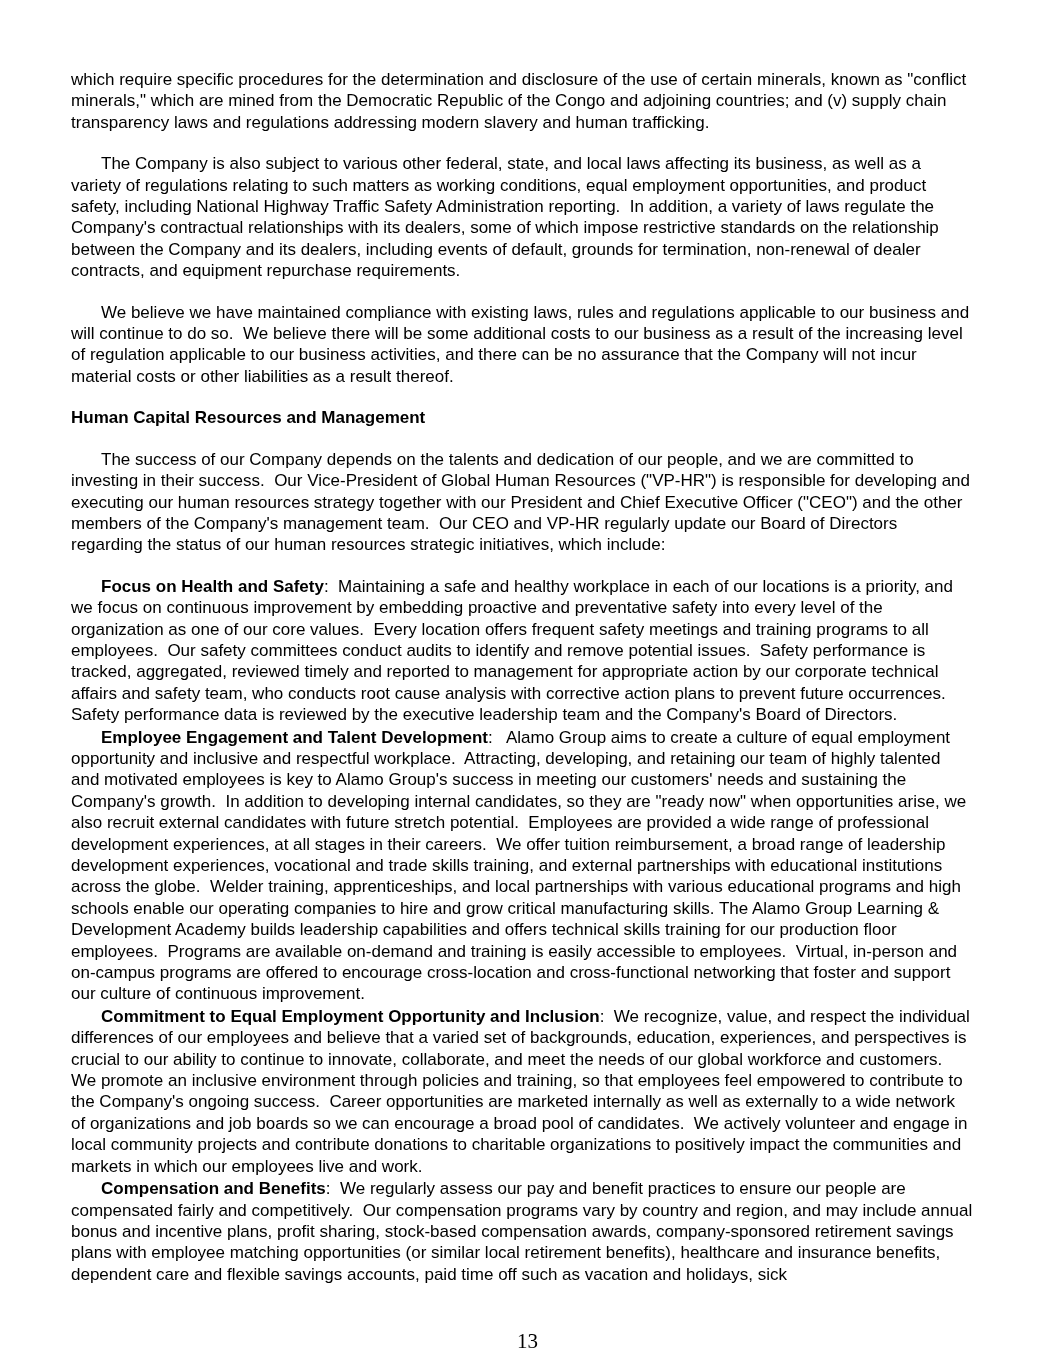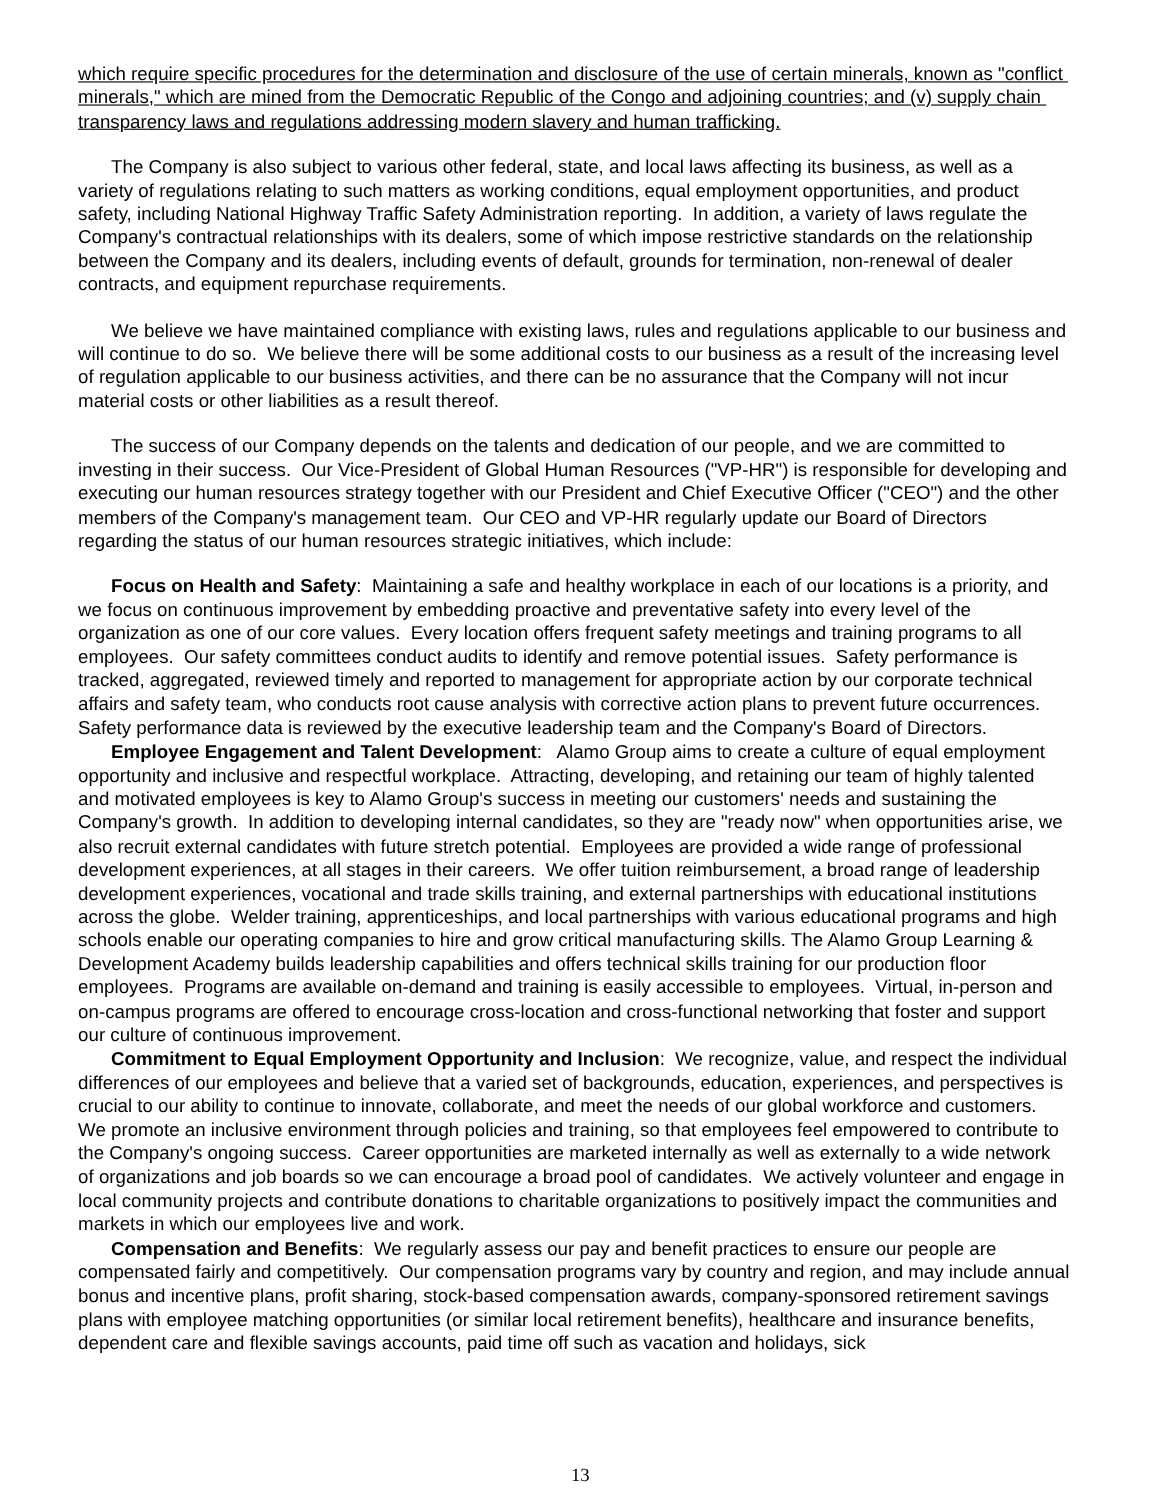--- a/index.html
+++ b/index.html
@@ -23,22 +23,21 @@
     top: 57px;
     left: 71px;
     width: 902px;
   }
   .para {
     margin: 20px 0 0 0;
     white-space: pre-wrap;
     text-align: left;
   }
   .para.first {
-    margin-top: 0;
-    text-decoration: underline;
+    margin-top: 12px;
   }
   .para.tight {
     margin-top: 1px;
   }
   .para.indent {
     text-indent: 30px;
   }
   .heading {
     margin: 20px 0 0 0;
     font-weight: bold;
@@ -48,35 +47,36 @@
   .lead {
     font-weight: bold;
   }
   .page-footer {
     position: absolute;
     top: 1331px;
     left: 0;
     width: 1055px;
     text-align: center;
     font-family: "Liberation Serif", serif;
-    font-size: 17px;
+    font-size: 21px;
     line-height: 20px;
   }
 </style>
 </head>
 <body>
 
 <div class="page-content">
 
   <p class="para first">which require specific procedures for the determination and disclosure of the use of certain minerals, known as "conflict minerals," which are mined from the Democratic Republic of the Congo and adjoining countries; and (v) supply chain transparency laws and regulations addressing modern slavery and human trafficking.</p>
 
   <p class="para indent">The Company is also subject to various other federal, state, and local laws affecting its business, as well as a variety of regulations relating to such matters as working conditions, equal employment opportunities, and product safety, including National Highway Traffic Safety Administration reporting.  In addition, a variety of laws regulate the Company's contractual relationships with its dealers, some of which impose restrictive standards on the relationship between the Company and its dealers, including events of default, grounds for termination, non-renewal of dealer contracts, and equipment repurchase requirements.</p>
 
   <p class="para indent">We believe we have maintained compliance with existing laws, rules and regulations applicable to our business and will continue to do so.  We believe there will be some additional costs to our business as a result of the increasing level of regulation applicable to our business activities, and there can be no assurance that the Company will not incur material costs or other liabilities as a result thereof.</p>
 
+  <h2 class="heading">Human Capital Resources and Management</h2>
 
   <p class="para indent">The success of our Company depends on the talents and dedication of our people, and we are committed to investing in their success.  Our Vice-President of Global Human Resources ("VP-HR") is responsible for developing and executing our human resources strategy together with our President and Chief Executive Officer ("CEO") and the other members of the Company's management team.  Our CEO and VP-HR regularly update our Board of Directors regarding the status of our human resources strategic initiatives, which include:</p>
 
   <p class="para indent"><span class="lead">Focus on Health and Safety</span><span>:  Maintaining a safe and healthy workplace in each of our locations is a priority, and we focus on continuous improvement by embedding proactive and preventative safety into every level of the organization as one of our core values.  Every location offers frequent safety meetings and training programs to all employees.  Our safety committees conduct audits to identify and remove potential issues.  Safety performance is tracked, aggregated, reviewed timely and reported to management for appropriate action by our corporate technical affairs and safety team, who conducts root cause analysis with corrective action plans to prevent future occurrences.  Safety performance data is reviewed by the executive leadership team and the Company's Board of Directors.</span></p>
 
   <p class="para indent tight"><span class="lead">Employee Engagement and Talent Development</span><span>:   Alamo Group aims to create a culture of equal employment opportunity and inclusive and respectful workplace.  Attracting, developing, and retaining our team of highly talented and motivated employees is key to Alamo Group's success in meeting our customers' needs and sustaining the Company's growth.  In addition to developing internal candidates, so they are "ready now" when opportunities arise, we also recruit external candidates with future stretch potential.  Employees are provided a wide range of professional development experiences, at all stages in their careers.  We offer tuition reimbursement, a broad range of leadership development experiences, vocational and trade skills training, and external partnerships with educational institutions across the globe.  Welder training, apprenticeships, and local partnerships with various educational programs and high schools enable our operating companies to hire and grow critical manufacturing skills. The Alamo Group Learning &amp; Development Academy builds leadership capabilities and offers technical skills training for our production floor employees.  Programs are available on-demand and training is easily accessible to employees.  Virtual, in-person and on-campus programs are offered to encourage cross-location and cross-functional networking that foster and support our culture of continuous improvement.</span></p>
 
   <p class="para indent tight"><span class="lead">Commitment to Equal Employment Opportunity and Inclusion</span><span>:  We recognize, value, and respect the individual differences of our employees and believe that a varied set of backgrounds, education, experiences, and perspectives is crucial to our ability to continue to innovate, collaborate, and meet the needs of our global workforce and customers.  We promote an inclusive environment through policies and training, so that employees feel empowered to contribute to the Company's ongoing success.  Career opportunities are marketed internally as well as externally to a wide network of organizations and job boards so we can encourage a broad pool of candidates.  We actively volunteer and engage in local community projects and contribute donations to charitable organizations to positively impact the communities and markets in which our employees live and work.</span></p>
 
   <p class="para indent tight"><span class="lead">Compensation and Benefits</span><span>:  We regularly assess our pay and benefit practices to ensure our people are compensated fairly and competitively.  Our compensation programs vary by country and region, and may include annual bonus and incentive plans, profit sharing, stock-based compensation awards, company-sponsored retirement savings plans with employee matching opportunities (or similar local retirement benefits), healthcare and insurance benefits, dependent care and flexible savings accounts, paid time off such as vacation and holidays, sick</span></p>

